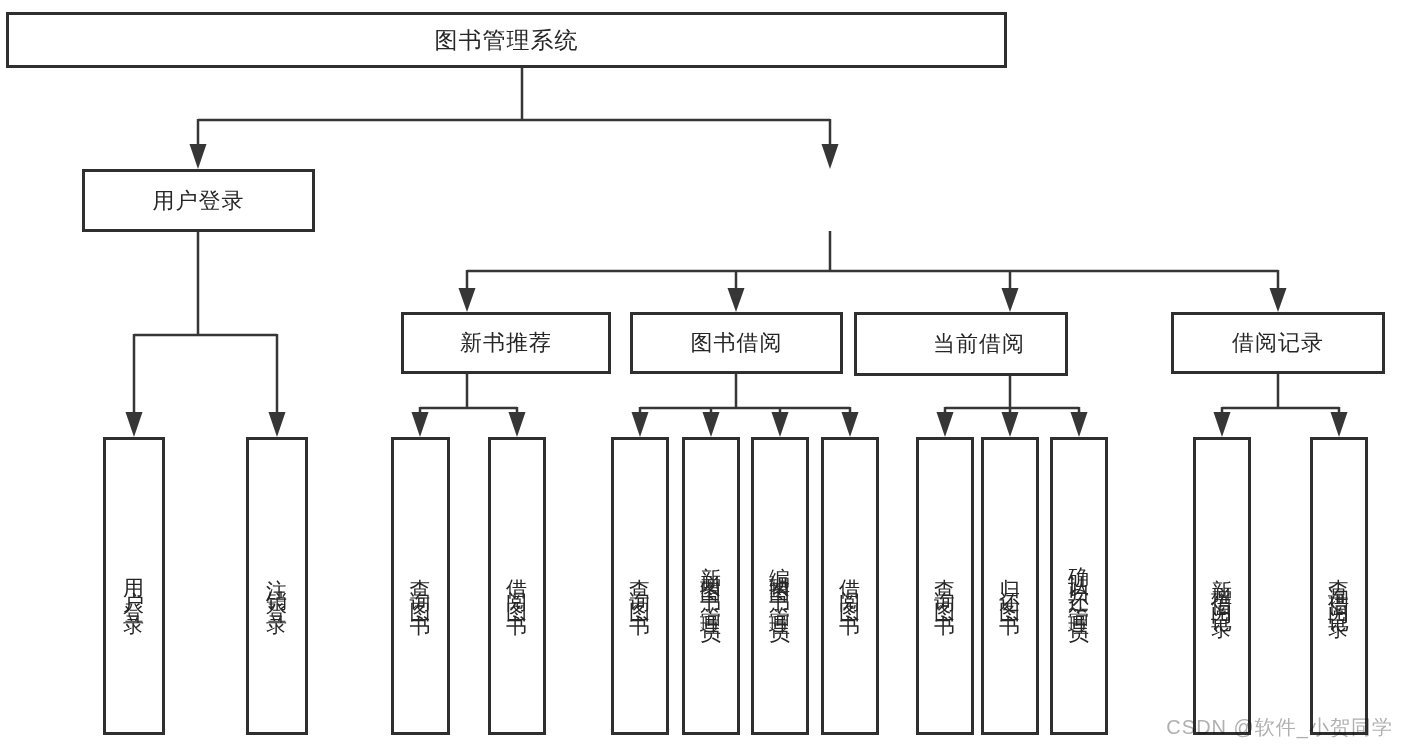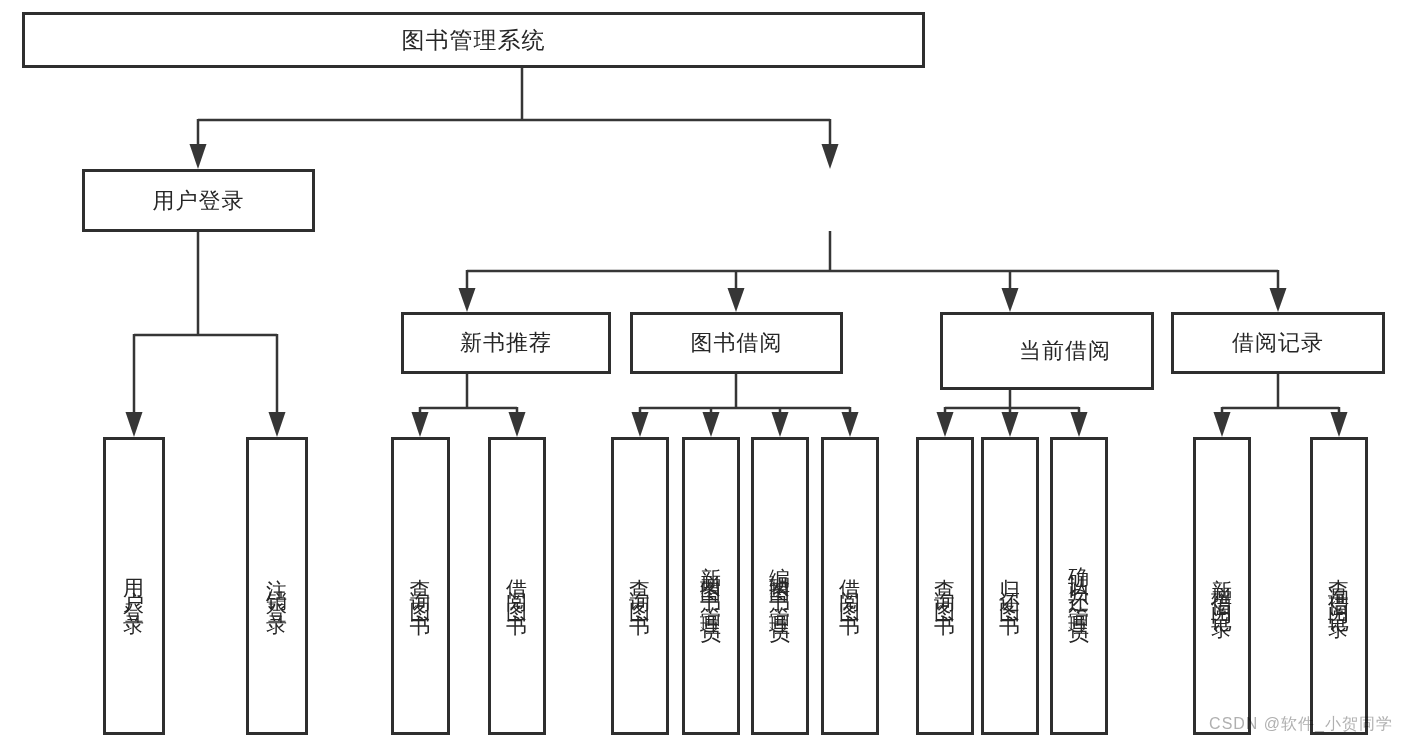--- a/index.html
+++ b/index.html
@@ -66,21 +66,21 @@
     white-space:nowrap;
     color:var(--text);
   }
   .vtext.ls-tight{
     letter-spacing:8px;
   }
   .watermark{
     position:absolute;
     top:714px;
     right:12px;
-    font-size:16px;
+    font-size:20px;
     color:var(--watermark);
     mix-blend-mode:multiply;
     z-index:3;
     letter-spacing:1px;
     text-align:right;
   }
 </style>
 </head>
 <body>
 
@@ -115,35 +115,35 @@
     <path d="M1010 373 V408 M945 408 H1079 M945 407 V414 M1010 407 V414 M1079 407 V414"></path>
     <polygon points="936.5,412 953.5,412 945,437"></polygon>
     <polygon points="1001.5,412 1018.5,412 1010,437"></polygon>
     <polygon points="1070.5,412 1087.5,412 1079,437"></polygon>
 
     <path d="M1278 373 V408 M1222 408 H1339 M1222 407 V414 M1339 407 V414"></path>
     <polygon points="1213.5,412 1230.5,412 1222,437"></polygon>
     <polygon points="1330.5,412 1347.5,412 1339,437"></polygon>
   </svg>
 
-  <div class="node node-root" style="left:22px;top:12px;width:903px;height:56px;">
+  <div class="node node-root" style="left:6px;top:12px;width:1001px;height:56px;">
     <span>图书管理系统</span>
   </div>
 
   <div class="node node-h" style="left:82px;top:169px;width:233px;height:63px;">
     <span>用户登录</span>
   </div>
 
   <div class="node node-h" style="left:362px;top:312px;width:210px;height:62px;margin-left:39px;">
     <span>新书推荐</span>
   </div>
   <div class="node node-h" style="left:630px;top:312px;width:213px;height:62px;">
     <span>图书借阅</span>
   </div>
-  <div class="node node-h" style="left:940px;top:312px;width:214px;height:78px;padding-left:36px;">
+  <div class="node node-h" style="left:854px;top:312px;width:214px;height:64px;padding-left:36px;">
     <span>当前借阅</span>
   </div>
   <div class="node node-h" style="left:1171px;top:312px;width:214px;height:62px;">
     <span>借阅记录</span>
   </div>
 
   <div class="node leaf" style="left:103px;width:62px;">
     <span class="vtext">用户登录</span>
   </div>
   <div class="node leaf" style="left:246px;width:62px;">

